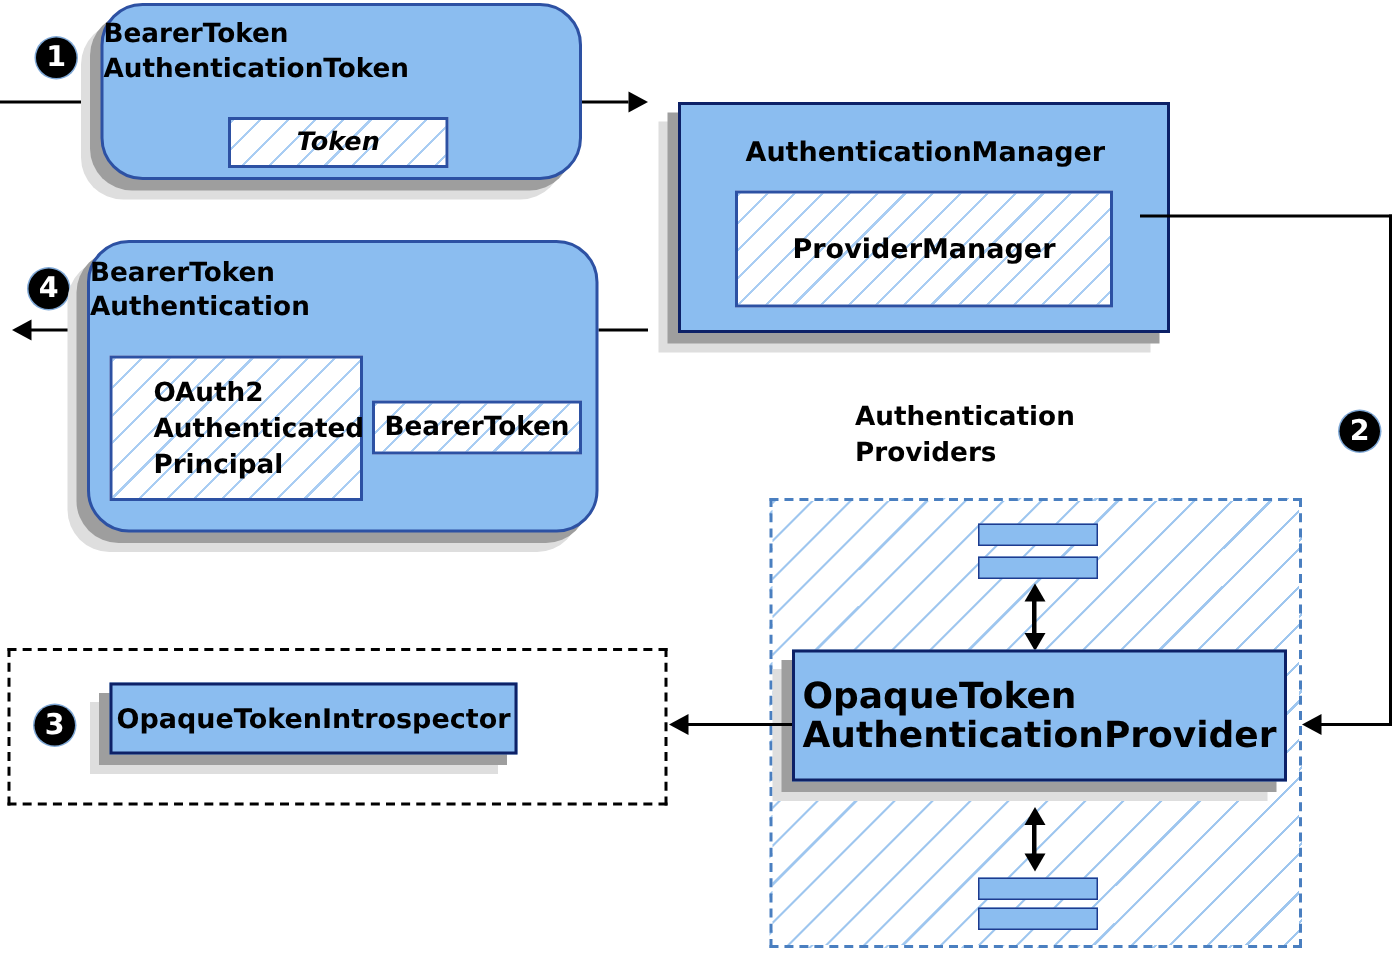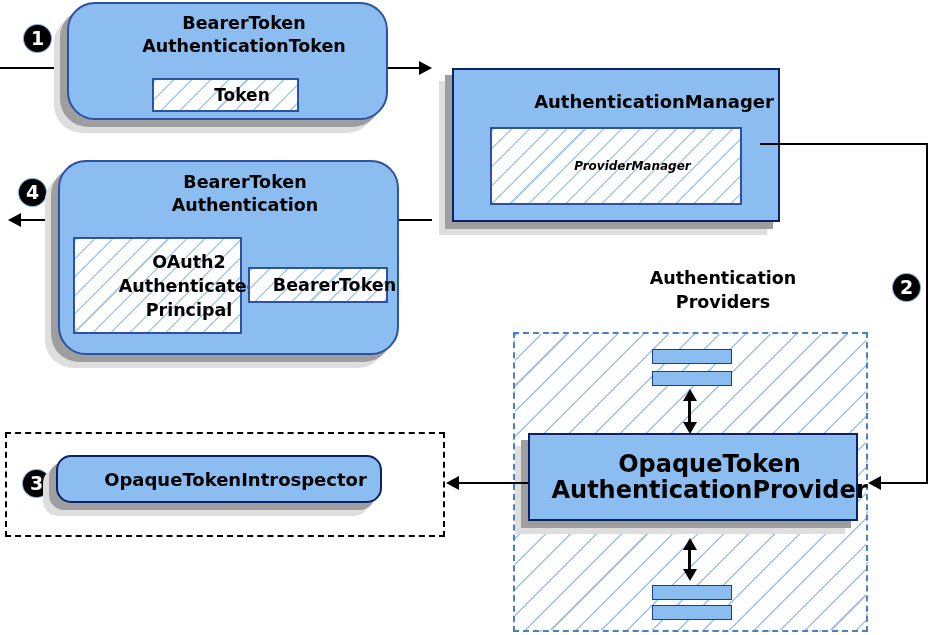--- a/index.html
+++ b/index.html
@@ -1,20 +1,20 @@
 <!DOCTYPE html>
 <html><head>
 <meta charset="utf-8">
 <style>
   html,body{margin:0;padding:0;background:#fff;}
   #canvas{
     position:relative;width:932px;height:635px;background:#fff;overflow:hidden;
     font-family:"DejaVu Sans","Liberation Sans",sans-serif;color:#000;
   }
-  .lbl{font-weight:bold;color:#000;text-align:center;white-space:pre-line;margin-left:33px;}
+  .lbl{font-weight:bold;color:#000;text-align:left;white-space:pre-line;}
   .node{position:absolute;background:#8bbdf0;box-sizing:border-box;}
   .rounded{border:2px solid #2d51a3;border-radius:28px;}
   .rect{border:2px solid #0d2167;}
   .shadow{box-shadow:-7px 7px 0 0 #9e9e9e,-13px 13px 0 0 #dedede;}
   .hatch{
     background:repeating-linear-gradient(135deg,#a9cdf3 0,#a9cdf3 1.5px,transparent 1.5px,transparent 13px),#fff;
     box-sizing:border-box;border:2px solid #2d51a3;position:absolute;
   }
   .hatch-wide{
     background:repeating-linear-gradient(135deg,#9ec6ef 0,#9ec6ef 1.5px,transparent 1.5px,transparent 18px),#fff;
@@ -40,29 +40,29 @@
 
 <div id="canvas">
 
   <div class="hline" style="left:0;top:67px;width:419px;"></div>
   <div class="tri tri-right" style="left:419px;top:61px;"></div>
   <div class="badge" style="left:24px;top:25px;">1</div>
 
   <div class="node rounded shadow" style="left:67px;top:2px;width:321px;height:118px;">
     <div class="lbl" style="padding-top:8px;font-size:17.5px;line-height:23px;">BearerToken
 AuthenticationToken</div>
-    <div class="hatch flexc" style="left:83px;top:74px;width:147px;height:34px;">
+    <div class="hatch flexc" style="left:83px;top:74px;width:147px;height:34px;font-style:italic;">
       <span class="lbl" style="font-size:17px;">Token</span>
     </div>
   </div>
 
   <div class="node rect shadow" style="left:452px;top:68px;width:328px;height:154px;padding-left:43px;">
     <div class="lbl" style="padding-top:21px;font-size:18px;">AuthenticationManager</div>
     <div class="hatch flexc" style="left:36px;top:57px;width:252px;height:78px;">
-      <span class="lbl" style="font-size:12px;font-style:italic;">ProviderManager</span>
+      <span class="lbl" style="font-size:18px;">ProviderManager</span>
     </div>
   </div>
 
   <div class="hline" style="left:760px;top:143px;width:168px;"></div>
   <div class="vline" style="left:926px;top:143px;height:340px;"></div>
   <div class="hline" style="left:880px;top:482px;width:48px;"></div>
   <div class="tri tri-left" style="left:868px;top:476px;"></div>
   <div class="badge" style="left:893px;top:274px;">2</div>
 
   <div class="hline" style="left:399px;top:219px;width:33px;"></div>
@@ -106,17 +106,17 @@
   <div class="tri tri-down" style="left:683px;top:569px;"></div>
 
   <div class="bar" style="left:652px;top:585px;"></div>
   <div class="bar" style="left:652px;top:605px;"></div>
 
   <div class="hline" style="left:458px;top:482px;width:70px;"></div>
   <div class="tri tri-left" style="left:446px;top:476px;"></div>
 
   <div style="position:absolute;left:5px;top:432px;width:440px;height:105px;border:2px dashed #000;box-sizing:border-box;"></div>
   <div class="badge" style="left:23px;top:470px;">3</div>
-  <div class="node rect shadow flexc" style="left:56px;top:455px;width:326px;height:48px;border-radius:15px;">
+  <div class="node rect shadow flexc" style="left:73px;top:455px;width:272px;height:48px;">
     <span class="lbl" style="font-size:18px;">OpaqueTokenIntrospector</span>
   </div>
 
 </div>
 
 </body></html>

